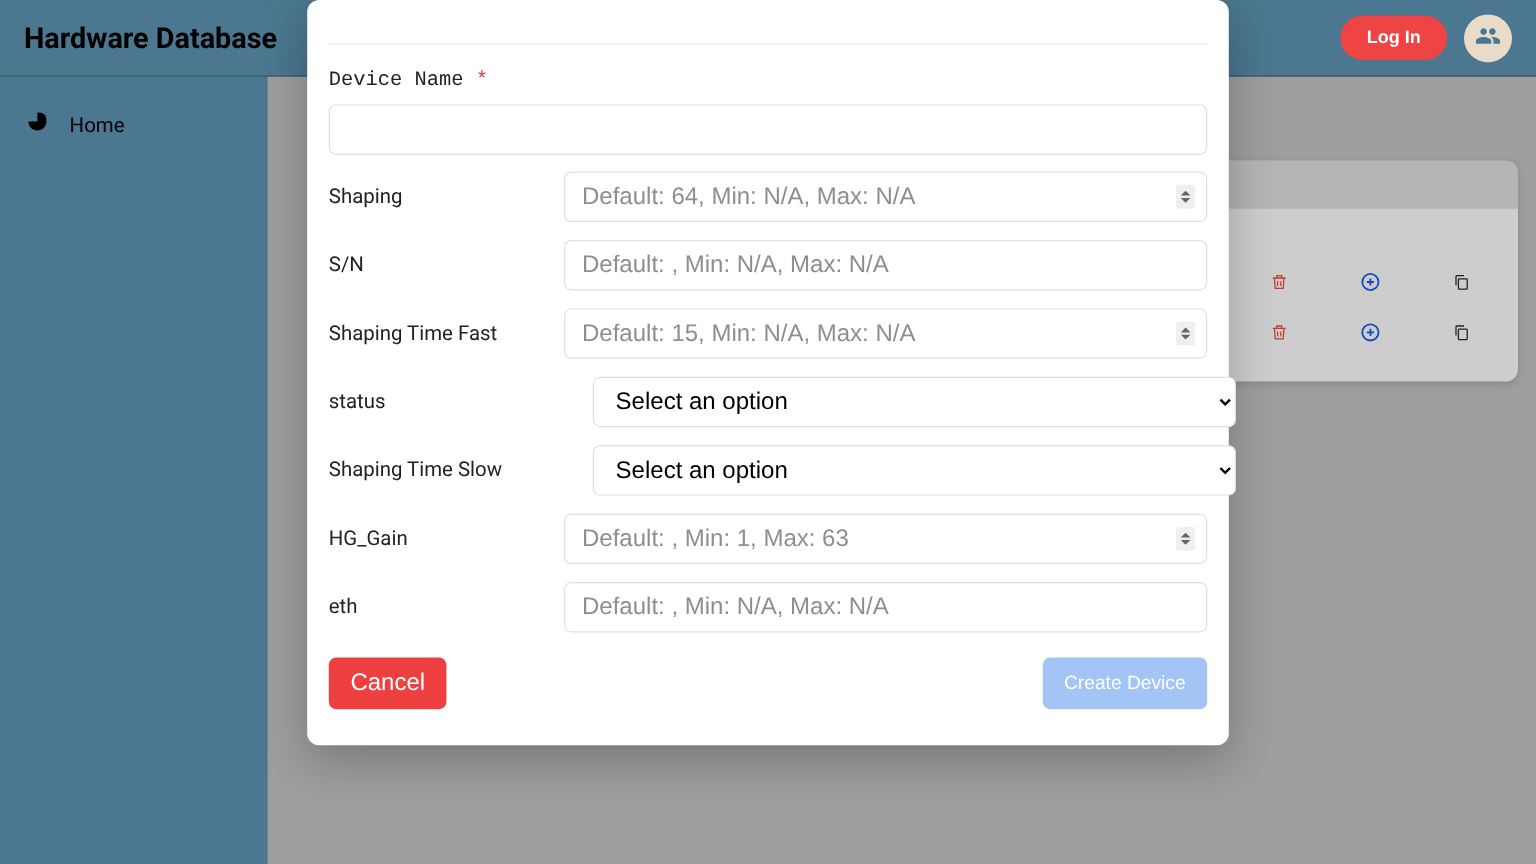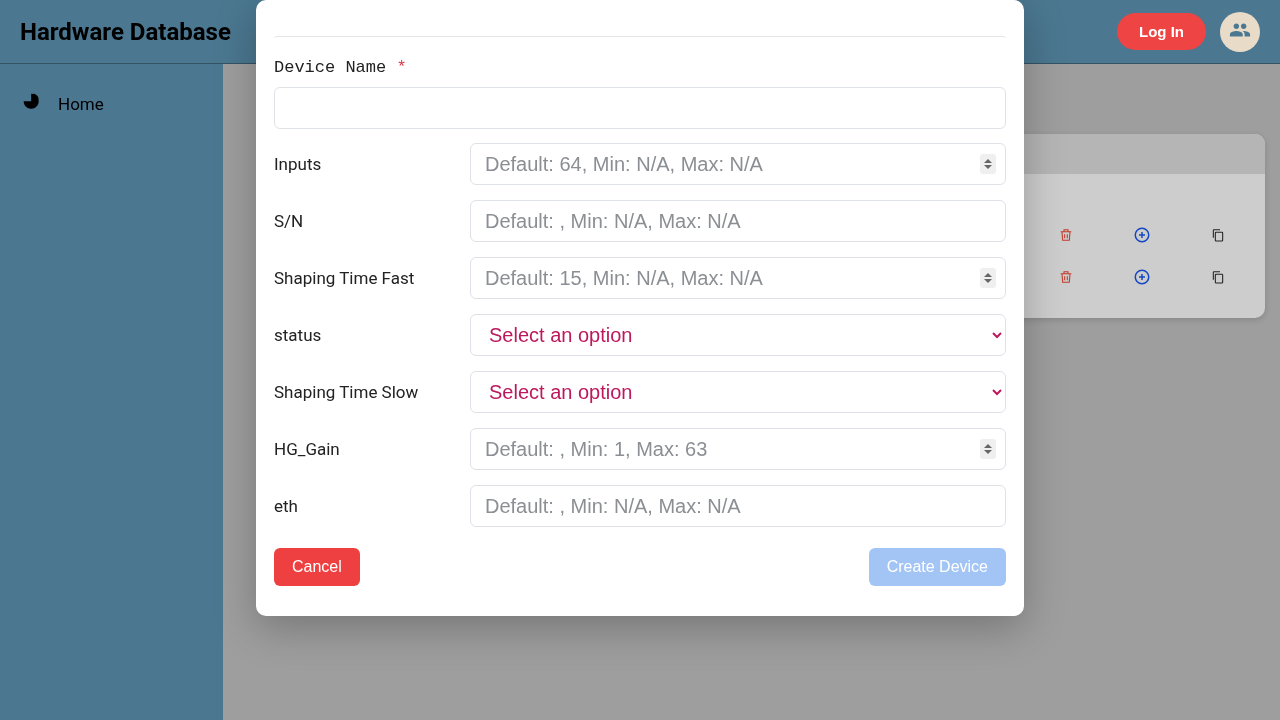--- a/index.html
+++ b/index.html
@@ -153,21 +153,21 @@
     width: 100%;
     height: 42px;
     border: 1px solid #DEE2E6;
     border-radius: 6px;
     padding: 0 14px;
     font-size: 20px;
     color: #222;
     background: #fff;
   }
   .row-field input::placeholder { color: #8B8F94; }
-  .row-field select { color: #be185d; }
+  .row-field select { color: #000000; margin-left: 24px; }
   .num-wrap { position: relative; }
   .spinner {
     position: absolute;
     right: 10px; top: 50%;
     transform: translateY(-50%);
     width: 16px; height: 20px;
     display: flex; flex-direction: column;
     justify-content: center; align-items: center;
     background: #EFEFEF;
     border-radius: 3px;
@@ -186,21 +186,21 @@
     display: flex;
     justify-content: space-between;
     padding-top: 6px;
   }
   .btn-cancel {
     background: #EE4040;
     color: #fff;
     border: none;
     border-radius: 6px;
     padding: 10px 18px;
-    font-size: 16px;
+    font-size: 20px;
     cursor: pointer;
   }
   .btn-create {
     background: #A3C5F5;
     color: #fff;
     border: none;
     border-radius: 6px;
     padding: 10px 18px;
     font-size: 16px;
     cursor: pointer;
@@ -289,21 +289,21 @@
 
     <div class="form-group">
       <label class="label-full">
         <span>Device Name</span>
         <span class="req">*</span>
       </label>
       <input class="input-full" type="text" style="">
     </div>
 
     <div class="row">
-      <div class="row-label">Inputs</div>
+      <div class="row-label">Shaping</div>
       <div class="row-field num-wrap">
         <input type="text" placeholder="Default: 64, Min: N/A, Max: N/A" style="">
         <div class="spinner"></div>
       </div>
     </div>
 
     <div class="row">
       <div class="row-label">S/N</div>
       <div class="row-field">
         <input type="text" placeholder="Default: , Min: N/A, Max: N/A" style="">

